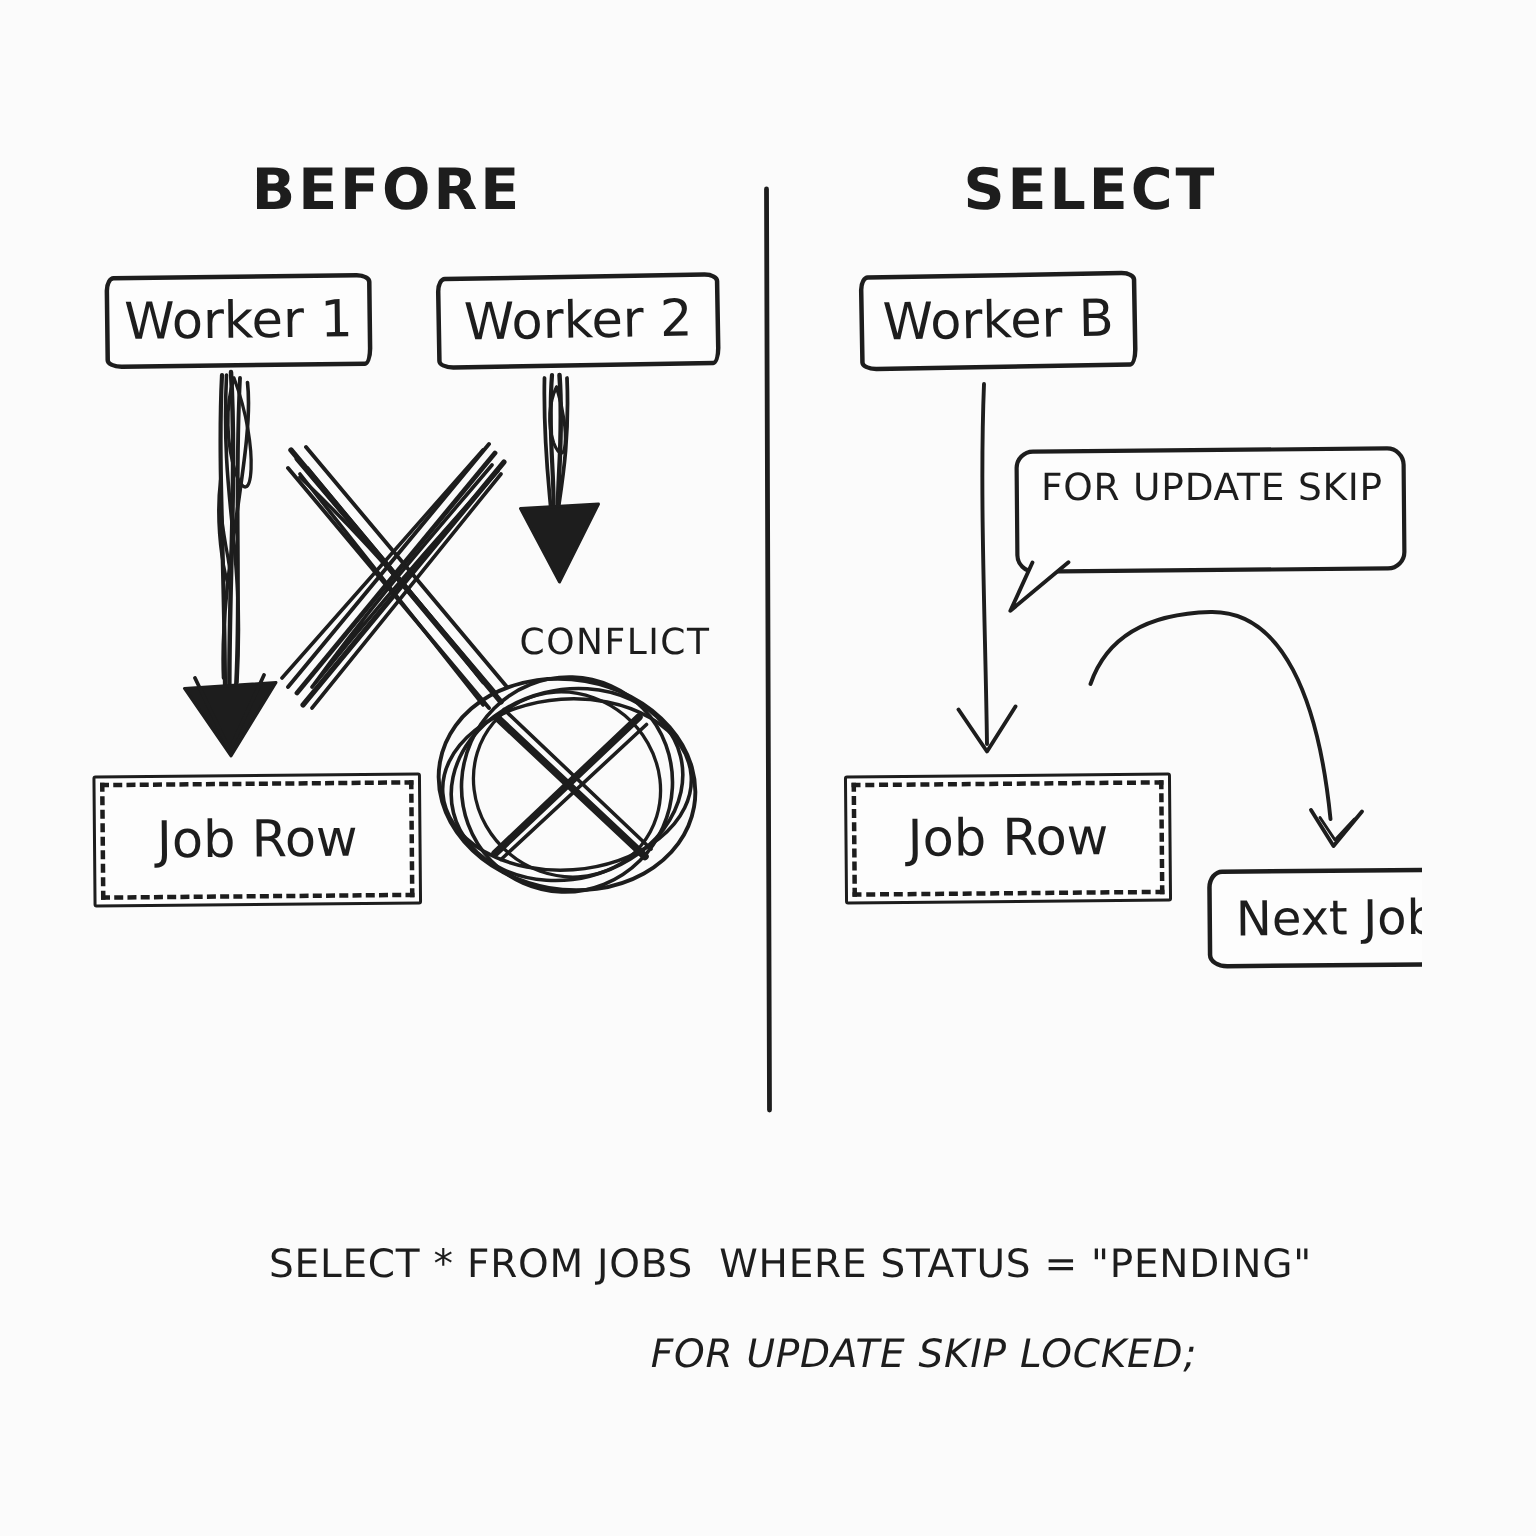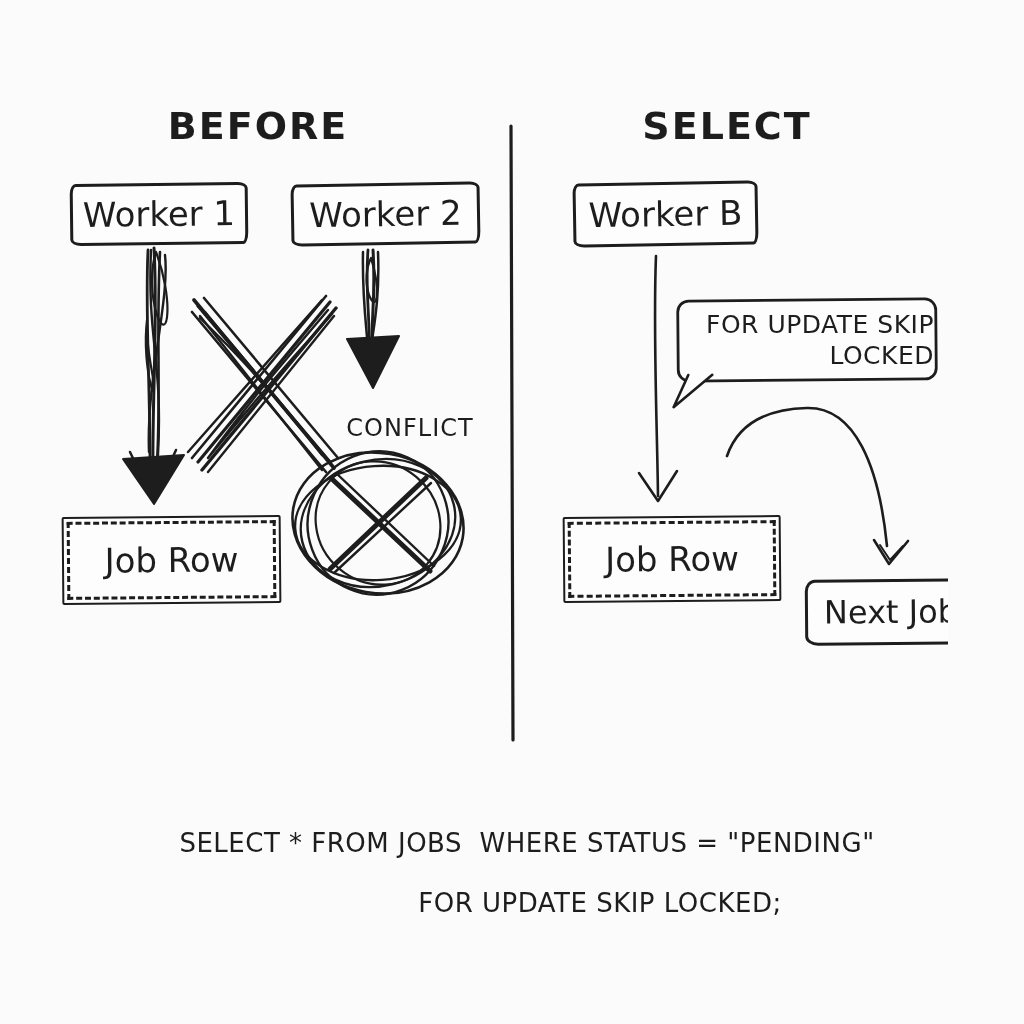--- a/index.html
+++ b/index.html
@@ -22,21 +22,21 @@
   .job-box{
     box-sizing:border-box;background:#fdfdfd;border:2px solid #1d1d1d;
     border-radius:2px;
     display:flex;align-items:center;justify-content:center;font-size:34px;
   }
   .job-box::before{
     content:"";position:absolute;inset:3px;border:3px dashed #1d1d1d;pointer-events:none;
   }
   .conflict-label{font-size:24px;letter-spacing:1px;}
   .bubble-text{
-    width:252px;text-align:right;font-size:25px;line-height:1.25;letter-spacing:0.5px;
+    width:252px;text-align:center;font-size:25px;line-height:1.25;letter-spacing:0.5px;
   }
   .sql-line{
     white-space:pre;font-size:26px;letter-spacing:0.5px;text-align:center;
   }
   .rot-m1{transform:rotate(-1deg);}
   .rot-m07{transform:rotate(-0.7deg);}
   .rot-m05{transform:rotate(-0.5deg);}
 </style>
 </head>
 <body>
@@ -135,27 +135,26 @@
   </div>
 
   <div class="abs panel-title" style="left:577px;top:104px;">SELECT</div>
 
   <div class="abs hand-box rot-m1" style="left:573px;top:182px;width:185px;height:64px;">
     <span>Worker B</span>
   </div>
 
   <div class="abs bubble-text" style="left:682px;top:309px;">
     <div>FOR UPDATE SKIP</div>
-    <div>LOCKED</div>
   </div>
 
   <div class="abs job-box rot-m05" style="left:563px;top:516px;width:218px;height:86px;">
     <span>Job Row</span>
   </div>
 
   <div class="abs hand-box rot-m05" style="left:805px;top:579px;width:172px;height:66px;font-size:32px;border-radius:10px 12px 9px 13px / 12px 9px 13px 9px;">
     <span>Next Job</span>
   </div>
 
   <div class="abs sql-line" style="left:117px;top:828px;width:820px;">SELECT * FROM JOBS  WHERE STATUS = "PENDING"</div>
-  <div class="abs sql-line" style="left:300px;top:888px;width:600px;">FOR UPDATE SKIP LOCKED;</div>
+  <div class="abs sql-line" style="left:316px;top:888px;width:600px;font-style:italic;">FOR UPDATE SKIP LOCKED;</div>
 
 </div>
 
 </body></html>

